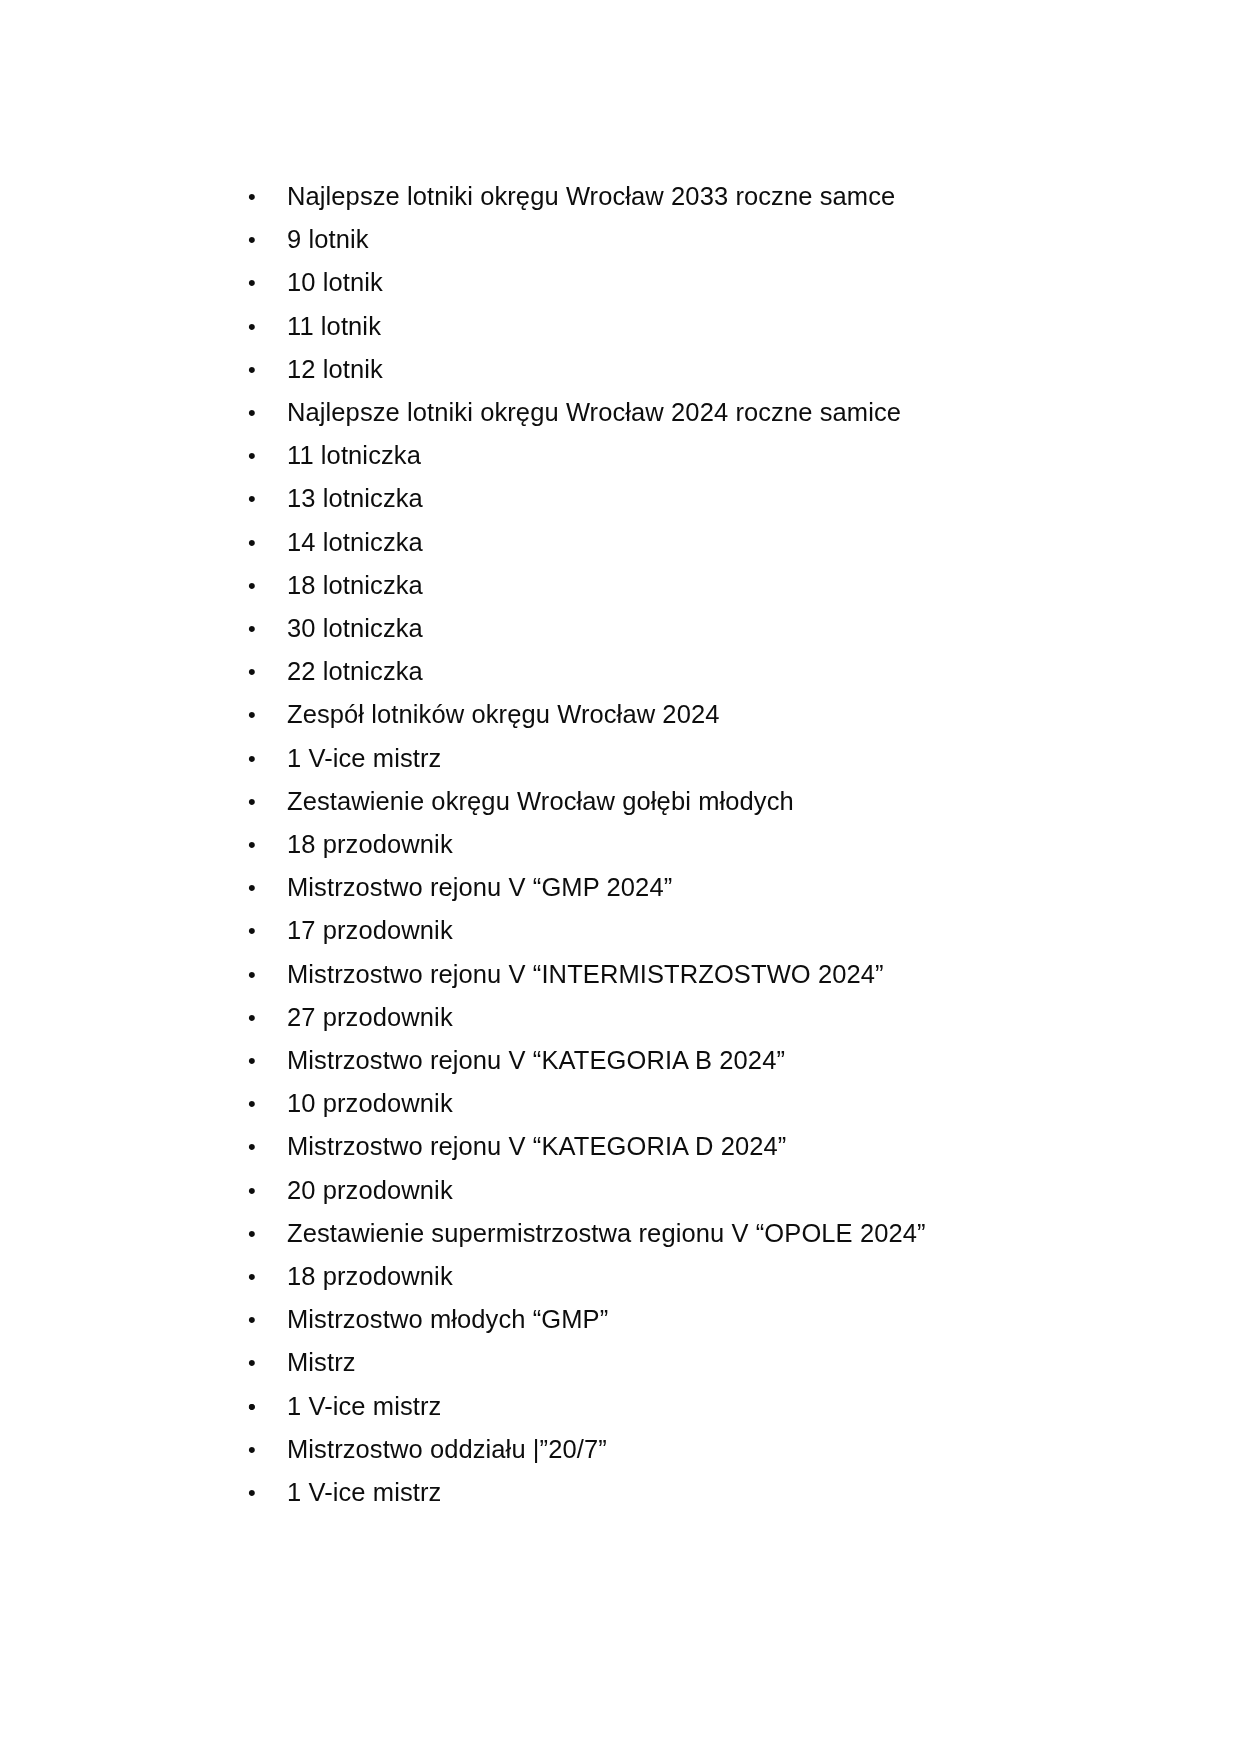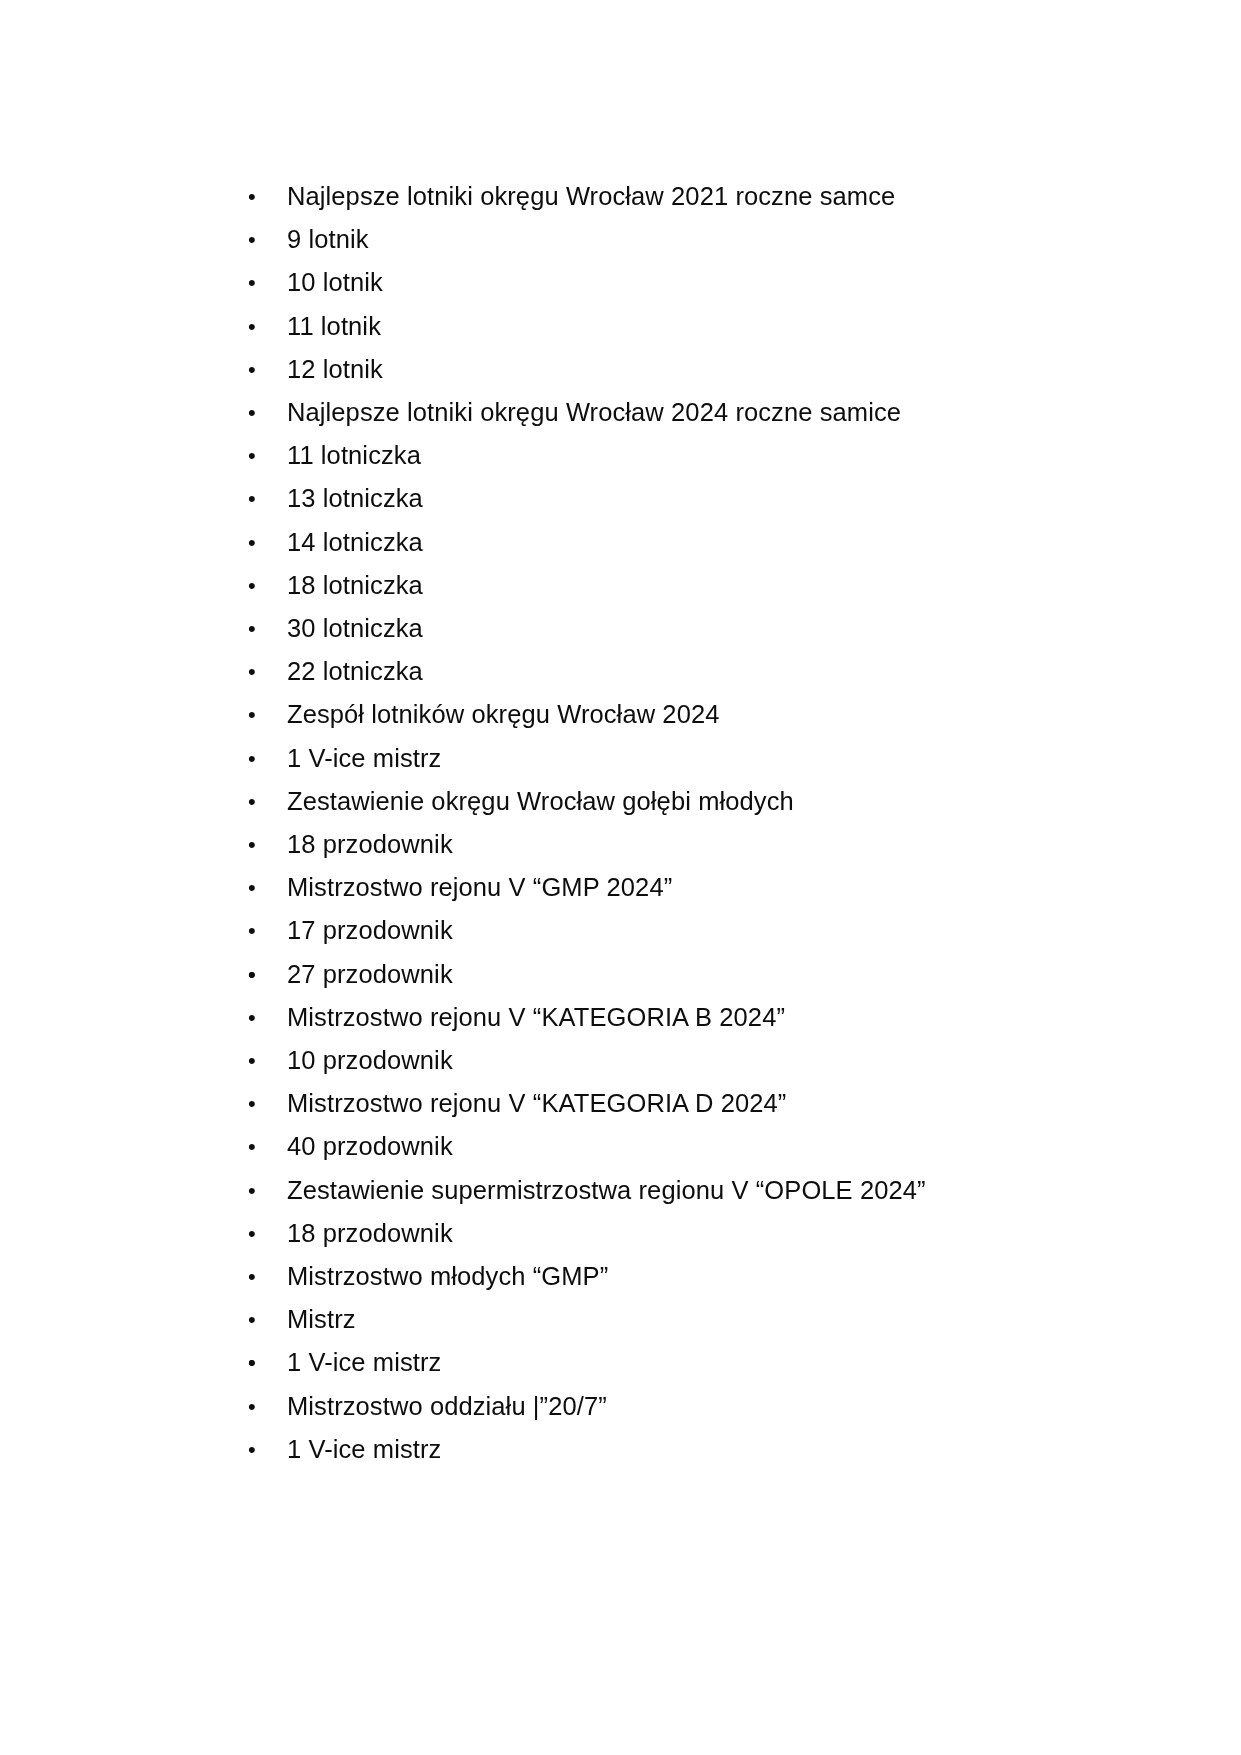--- a/index.html
+++ b/index.html
@@ -42,44 +42,44 @@
     font-size: 22px;
     line-height: 43.2px;
     color: #0d0d0d;
   }
 </style>
 </head>
 <body>
 
 <div class="page">
   <ul class="doc-list" id="doc-list">
-      <li><span class="bullet">•</span><span>Najlepsze lotniki okręgu Wrocław 2021 roczne samce</span></li>
+      <li><span class="bullet">•</span><span>Najlepsze lotniki okręgu Wrocław 2033 roczne samce</span></li>
       <li><span class="bullet">•</span><span>9 lotnik</span></li>
       <li><span class="bullet">•</span><span>10 lotnik</span></li>
       <li><span class="bullet">•</span><span>11 lotnik</span></li>
       <li><span class="bullet">•</span><span>12 lotnik</span></li>
       <li><span class="bullet">•</span><span>Najlepsze lotniki okręgu Wrocław 2024 roczne samice</span></li>
       <li><span class="bullet">•</span><span>11 lotniczka</span></li>
       <li><span class="bullet">•</span><span>13 lotniczka</span></li>
       <li><span class="bullet">•</span><span>14 lotniczka</span></li>
       <li><span class="bullet">•</span><span>18 lotniczka</span></li>
       <li><span class="bullet">•</span><span>30 lotniczka</span></li>
       <li><span class="bullet">•</span><span>22 lotniczka</span></li>
       <li><span class="bullet">•</span><span>Zespół lotników okręgu Wrocław 2024</span></li>
       <li><span class="bullet">•</span><span>1 V-ice mistrz</span></li>
       <li><span class="bullet">•</span><span>Zestawienie okręgu Wrocław gołębi młodych</span></li>
       <li><span class="bullet">•</span><span>18 przodownik</span></li>
       <li><span class="bullet">•</span><span>Mistrzostwo rejonu V “GMP 2024”</span></li>
       <li><span class="bullet">•</span><span>17 przodownik</span></li>
-      <li><span class="bullet">•</span></li>
+      <li><span class="bullet">•</span><span>Mistrzostwo rejonu V “INTERMISTRZOSTWO 2024”</span></li>
       <li><span class="bullet">•</span><span>27 przodownik</span></li>
       <li><span class="bullet">•</span><span>Mistrzostwo rejonu V “KATEGORIA B 2024”</span></li>
       <li><span class="bullet">•</span><span>10 przodownik</span></li>
       <li><span class="bullet">•</span><span>Mistrzostwo rejonu V “KATEGORIA D 2024”</span></li>
-      <li><span class="bullet">•</span><span>40 przodownik</span></li>
+      <li><span class="bullet">•</span><span>20 przodownik</span></li>
       <li><span class="bullet">•</span><span>Zestawienie supermistrzostwa regionu V “OPOLE 2024”</span></li>
       <li><span class="bullet">•</span><span>18 przodownik</span></li>
       <li><span class="bullet">•</span><span>Mistrzostwo młodych “GMP”</span></li>
       <li><span class="bullet">•</span><span>Mistrz</span></li>
       <li><span class="bullet">•</span></li>
       <li><span class="bullet">•</span><span>1 V-ice mistrz</span></li>
       <li><span class="bullet">•</span><span>Mistrzostwo oddziału |”20/7”</span></li>
       <li><span class="bullet">•</span><span>1 V-ice mistrz</span></li>
     </ul>
 </div>

